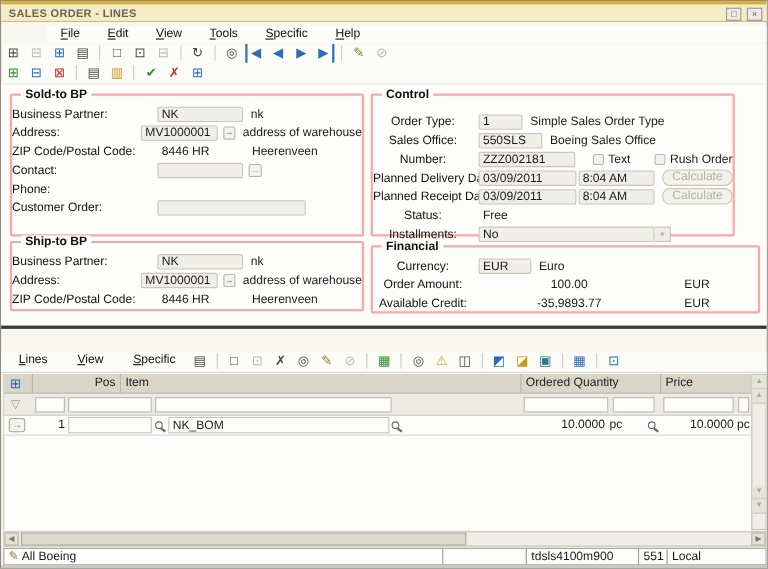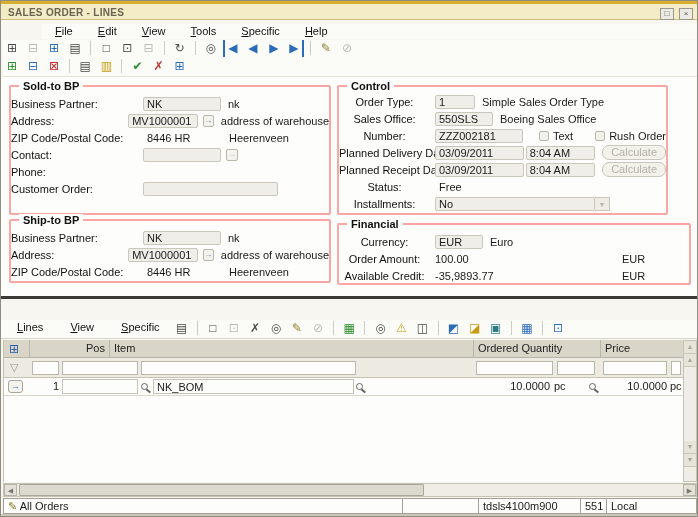--- a/index.html
+++ b/index.html
@@ -41,21 +41,21 @@
   .browse { display:inline-block; width:12px; height:12px; margin-left:5px; border:1px solid #B9B6AA; border-radius:2px;
     font-size:8px; line-height:10px; text-align:center; color:#5A79A8; background:#F3F2EC; }
   .browse.dis { color:#C5C3B8; }
   .chk { display:inline-block; width:10px; height:10px; border:1px solid #B9B6AA; background:#F2F1EB; border-radius:2px; }
   .chklabel { margin-left:4px; }
   .btn { display:inline-block; height:15px; line-height:13px; padding:0 8px; margin-left:7px;
     background:#F2F1EA; border:1px solid #C9C6BB; border-radius:7px; color:#B4B2A8; }
   .ddwrap { display:inline-flex; }
   .ddarrow { display:inline-block; width:15px; height:14px; background:#EDECE5; border:1px solid #C9C6BB; border-left:none;
     font-size:7px; line-height:13px; text-align:center; color:#B7B5AB; }
-  .amt { display:inline-block; width:165px; text-align:left; }
+  .amt { display:inline-block; width:165px; text-align:center; }
   .cur { margin-left:22px; }
 
   
   .splitter { position:absolute; left:0; top:295px; width:100%; height:3px; background:#3A3A36; }
   .tabstrip { position:absolute; left:0; top:298px; width:100%; height:20px; background:#F1EBCE; border-bottom:1px solid #9A978C; padding-left:4px; }
   .tab { display:inline-block; padding:3px 11px 2px; color:#111; }
   .tab.active { background:#FDFDFB; border:1px solid #8A887E; border-bottom:1px solid #FDFDFB; border-radius:3px 3px 0 0;
     position:relative; top:0px; margin-bottom:-1px; }
   .linesbar { position:absolute; left:0; top:319px; width:100%; height:19px; background:#FBFBF7; border-bottom:1px solid #D8D5CA; padding-left:2px; }
   .linesbar .menu { padding:1px 10px; }
@@ -175,21 +175,21 @@
       <div class="frow">
         <span class="flabel">Phone:</span>
         <span></span>
       </div>
       <div class="frow">
         <span class="flabel">Customer Order:</span>
         <span class="finput" style="width:135px"></span>
       </div>
     </div>
 
-    <div class="group" style="left:336px; top:8px; width:331px; height:130px; padding-top:6px;">
+    <div class="group" style="left:336px; top:8px; width:331px; height:130px; padding-top:15px;">
       <span class="gtitle">Control</span>
       <div class="frow">
         <span class="flabel2">Order Type:</span>
         <span class="finput" style="width:40px">1</span>
         <span class="fdesc">Simple Sales Order Type</span>
       </div>
       <div class="frow">
         <span class="flabel2">Sales Office:</span>
         <span class="finput" style="width:58px">550SLS</span>
         <span class="fdesc">Boeing Sales Office</span>
@@ -342,21 +342,21 @@
 
   <div class="hscroll">
     <span class="sbtn" style="left:0;">◀</span>
     <span class="thumb"></span>
     <span class="sbtn" style="right:0;">▶</span>
   </div>
 
   <div class="statusbar">
     <span class="scell" style="left:0; width:400px;">
       <span class="c-olive">✎</span>
-      <span>All Orders</span>
+      <span>All Boeing</span>
     </span>
     <span class="scell" style="left:399px; width:77px;"></span>
     <span class="scell" style="left:475px; width:103px;">tdsls4100m900</span>
     <span class="scell" style="left:577px; width:27px;">551</span>
     <span class="scell" style="left:603px; width:91px;">Local</span>
   </div>
 
   <div class="bottomframe"></div>
 </div>
 

